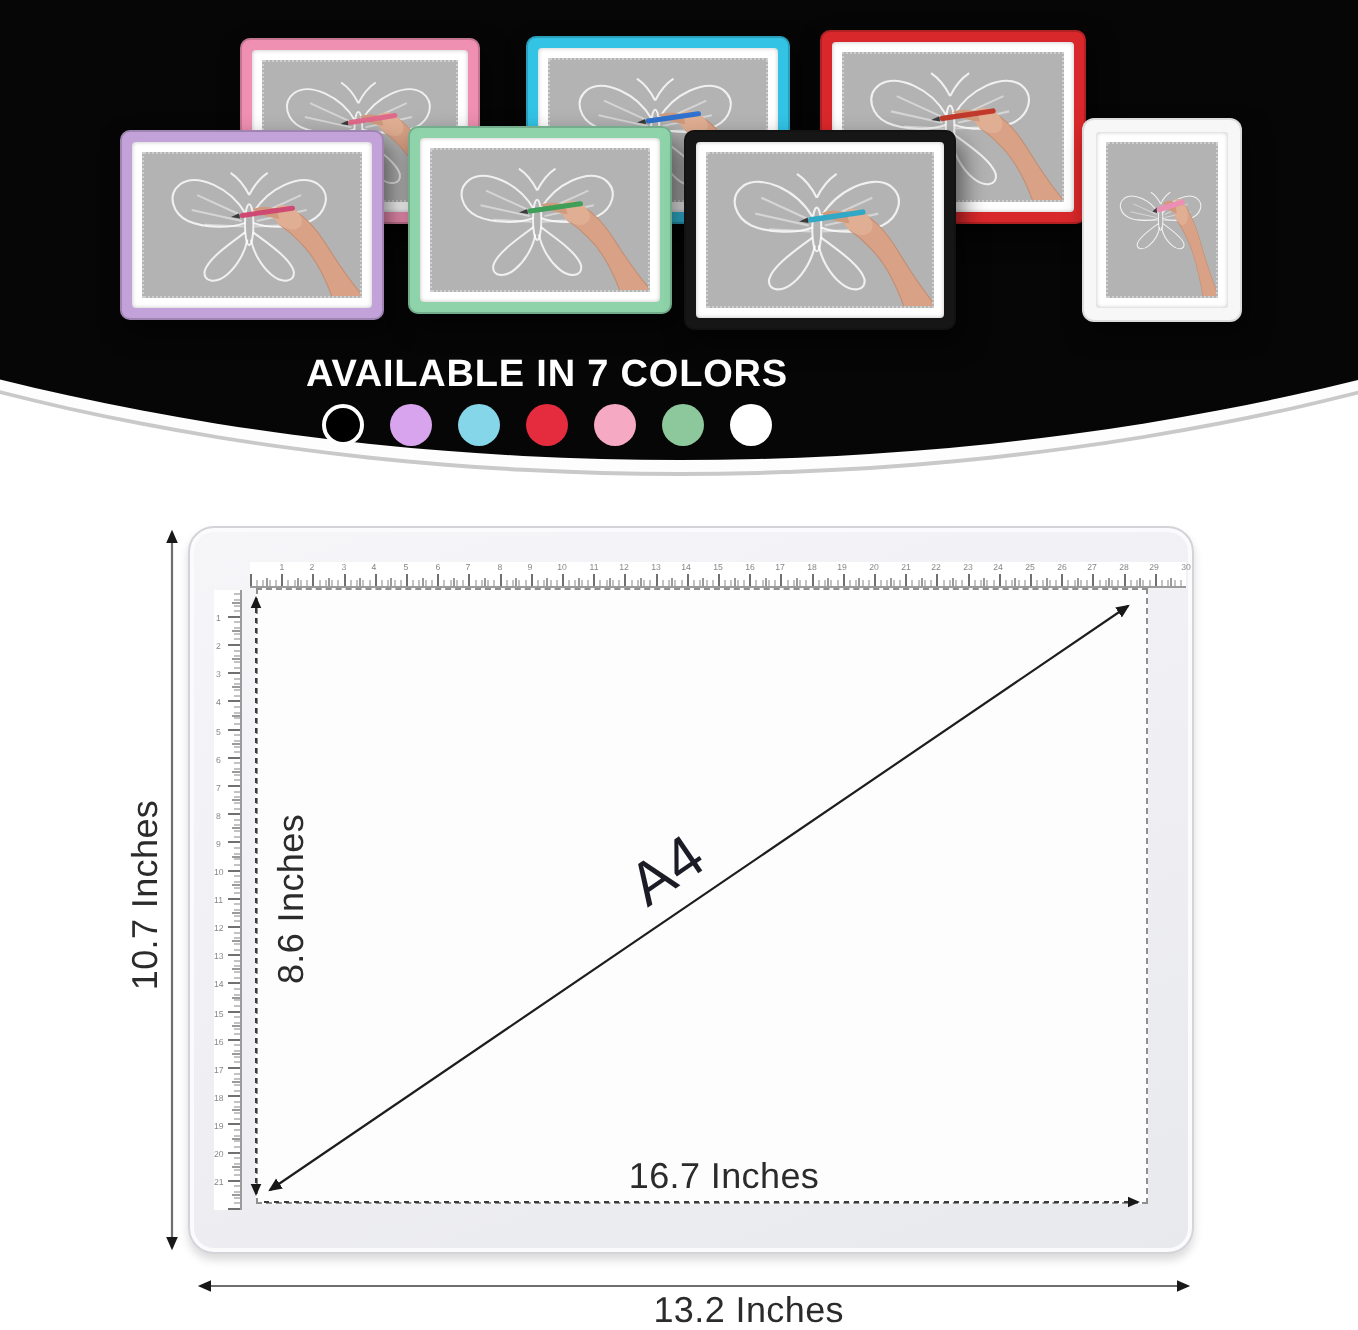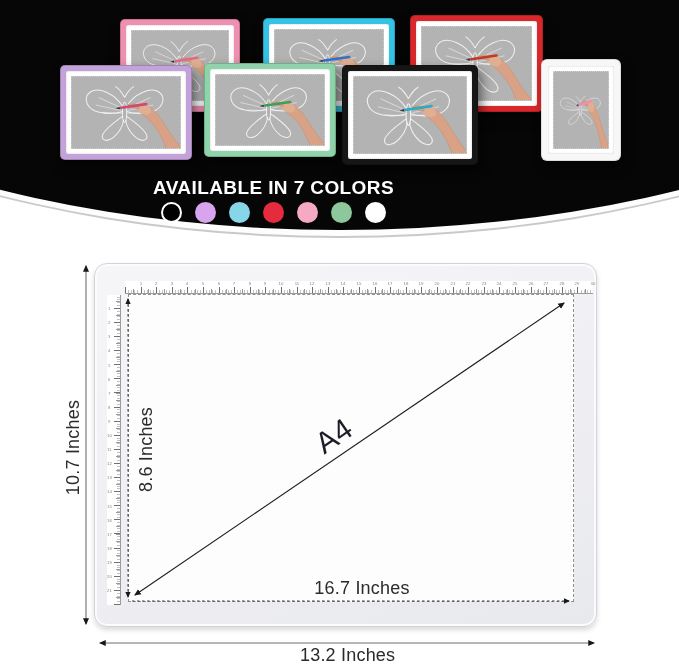--- a/index.html
+++ b/index.html
@@ -55,21 +55,21 @@
         transform:translateX(-50%) scale(.48);transform-origin:center top}
   .rnum-v{position:absolute;left:0;width:9px;text-align:center;font-size:9px;color:#878787;
         transform:translateY(-50%) scale(.48);transform-origin:left center}
   .dims{position:absolute;left:0;top:0;pointer-events:none}
   .dim-label{position:absolute;font-size:18px;font-weight:300;color:#2b2b2b;letter-spacing:.2px}
   .lbl-a4{left:302px;top:419px;width:64px;text-align:center;font-size:30px;color:#1c1c26;
           transform:rotate(-34.5deg)}
   .lbl-inner-h{left:101px;top:439px;width:90px;text-align:center;transform:rotate(-90deg)}
   .lbl-outer-h{left:23px;top:437px;width:100px;text-align:center;transform:rotate(-90deg)}
   .lbl-inner-w{left:307px;top:578px;width:110px;text-align:center}
-  .lbl-outer-w{left:300px;top:645px;width:110px;text-align:left}
+  .lbl-outer-w{left:312px;top:645px;width:110px;text-align:right}
 </style>
 </head>
 <body>
 
 <div class="hero">
   <div class="ell ell-line"></div>
   <div class="ell ell-band"></div>
   <div class="ell ell-black"></div>
 
   <div class="pads">

